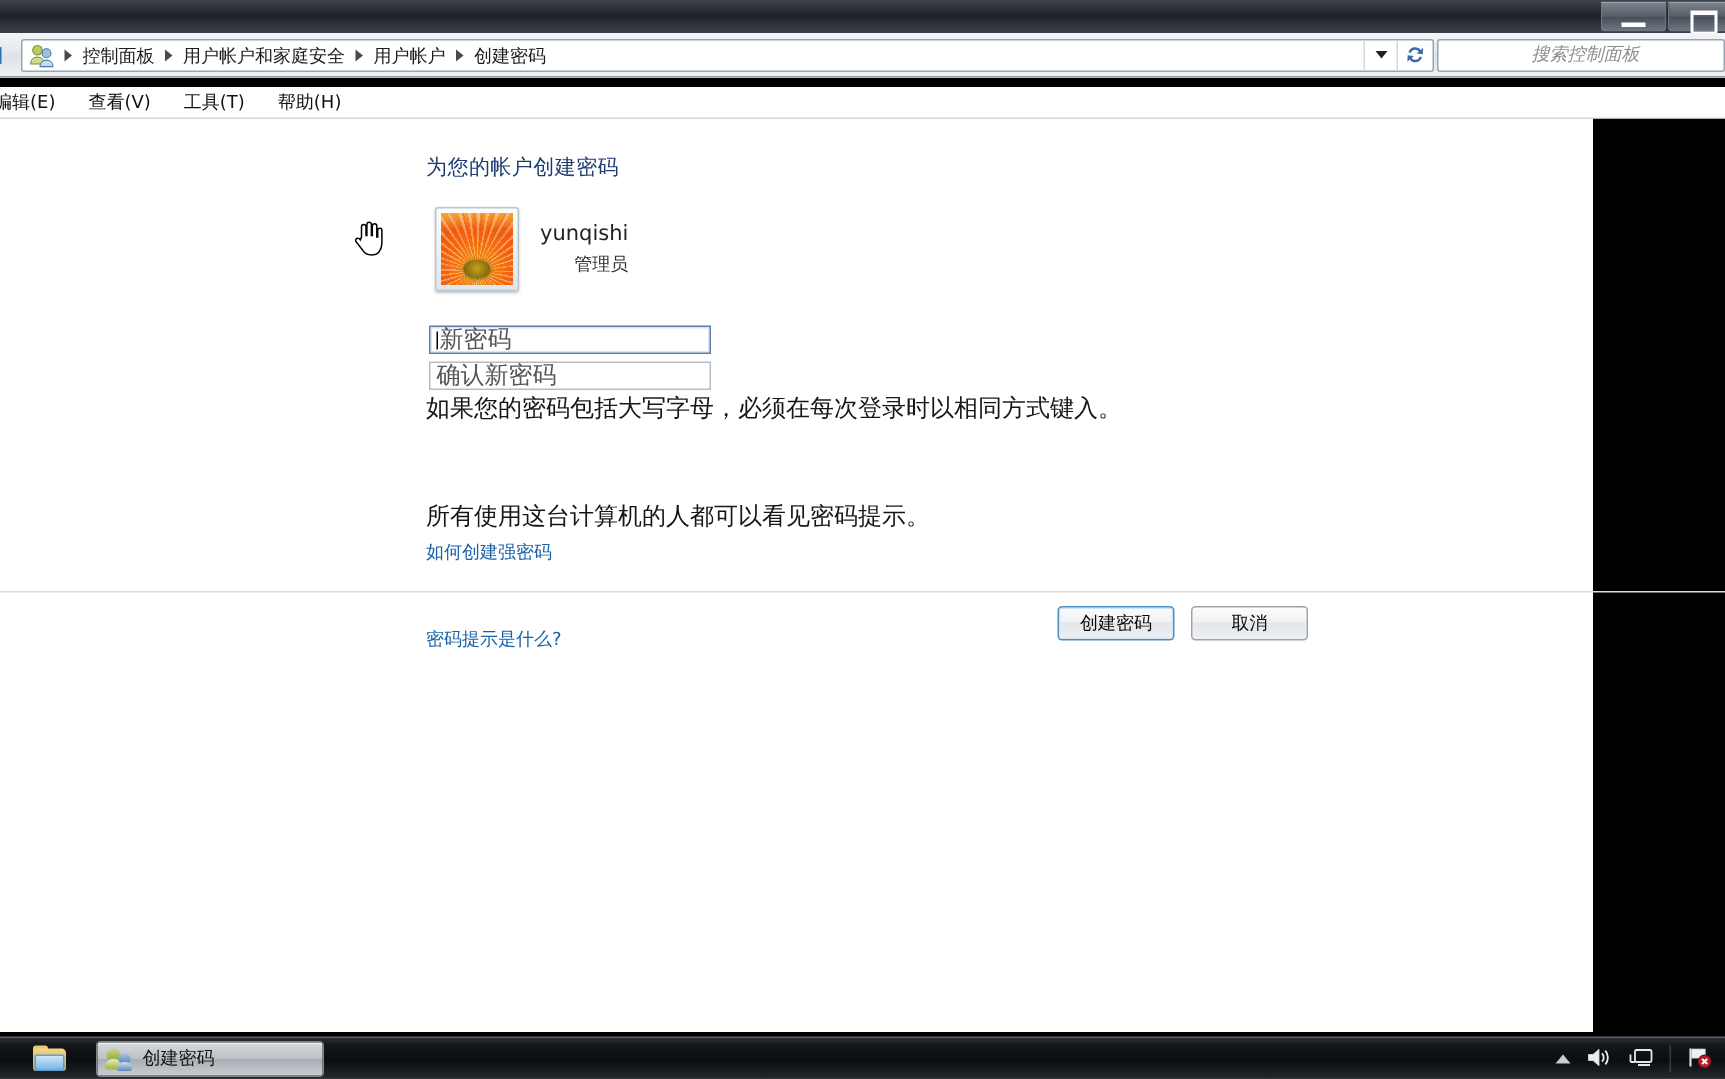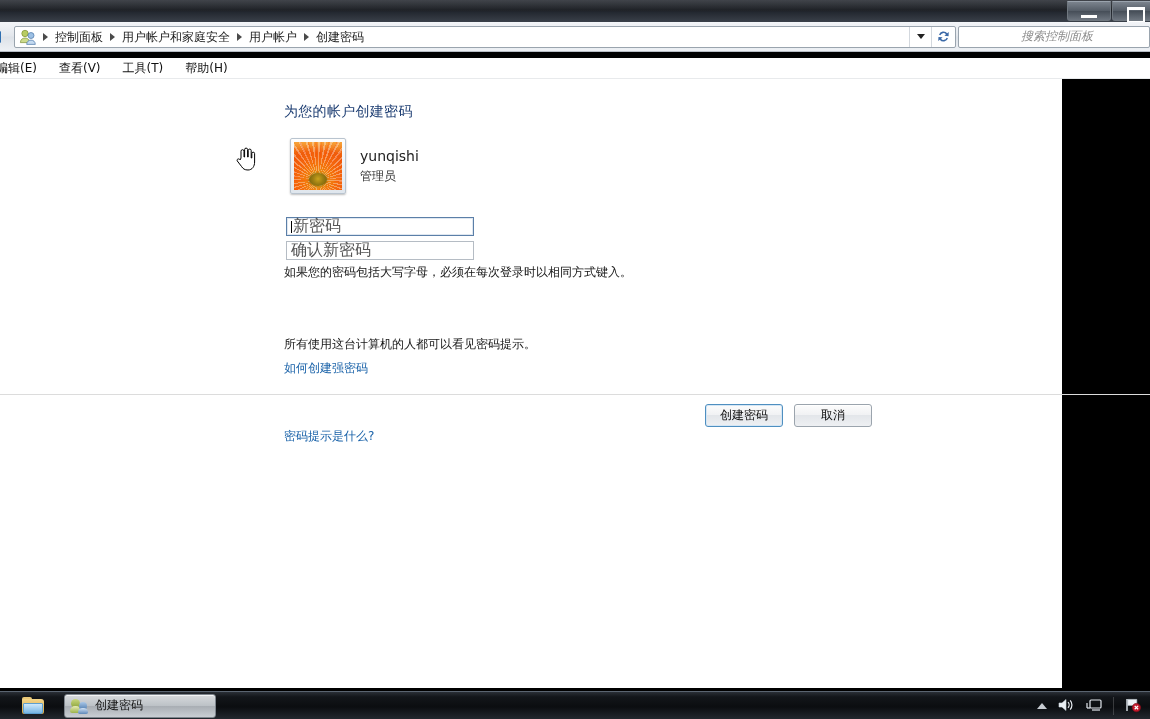--- a/index.html
+++ b/index.html
@@ -120,21 +120,21 @@
   
   .content {
     position: absolute; left: 0; top: 79px; width: 1062px; height: 609px;
     background: #ffffff;
   }
   .page-title {
     position:absolute; left: 284px; top: 24px;
     font-size: 14px; color: #1c3d72; letter-spacing: .3px;
   }
 
-  .account-row { position:absolute; left: 290px; top: 59px; display:flex; align-items:center; }
+  .account-row { position:absolute; left: 290px; top: 59px; display:flex; align-items:center;text-align:right; }
   .avatar {
     width: 56px; height: 56px;
     border: 1px solid #b9c4cf;
     background: linear-gradient(180deg,#fdfdfd,#dfe6ed);
     padding: 3px; border-radius: 2px;
     box-shadow: 0 1px 2px rgba(0,0,0,0.25);
   }
   .avatar-inner {
     width:100%; height:100%; position:relative; overflow:hidden;
     background: radial-gradient(circle at 50% 78%, #7a5c10 0%, #9c7814 7%, #e8a21a 13%, #f2800f 26%, #f4670c 48%, #f05a0a 70%, #ef7a12 100%);
@@ -177,30 +177,30 @@
   }
   .field.focused { border: 1px solid #5b7fa8; box-shadow: inset 0 0 0 1px #dfe7f0; }
   .field .caret {
     width:1px; height:12px; background:#000; margin-right:1px;
   }
   #f-new  { left: 286px; top: 138px; }
   #f-conf { left: 286px; top: 162px; }
   #f-hint { left: 286px; top: 234px; }
 
   .body-text {
-    position:absolute; font-size: 12px; color: #161616; line-height: 16px; white-space: nowrap;
+    position:absolute; font-size: 16px; color: #161616; line-height: 16px; white-space: nowrap;
   }
   #t-case { left: 284px; top: 185px; }
   #t-hint { left: 284px; top: 257px; }
 
   .link {
     position:absolute; font-size: 12px; color: #1861a8; cursor: pointer; white-space:nowrap;
   }
   #l-strong { left: 284px; top: 281px; }
-  #l-whatis { left: 284px; top: 349px; }
+  #l-whatis { left: 284px; top: 339px; }
 
   .hr {
     position:absolute; left: 0; top: 315px; width: 1150px; height: 1px;
     background: #dcdcdc;
   }
 
   .buttons { position:absolute; left: 705px; top: 325px; display:flex; gap: 11px; }
   .btn {
     min-width: 78px; height: 23px; padding: 0 12px;
     font-size: 12px; color: #0b0b0b;

